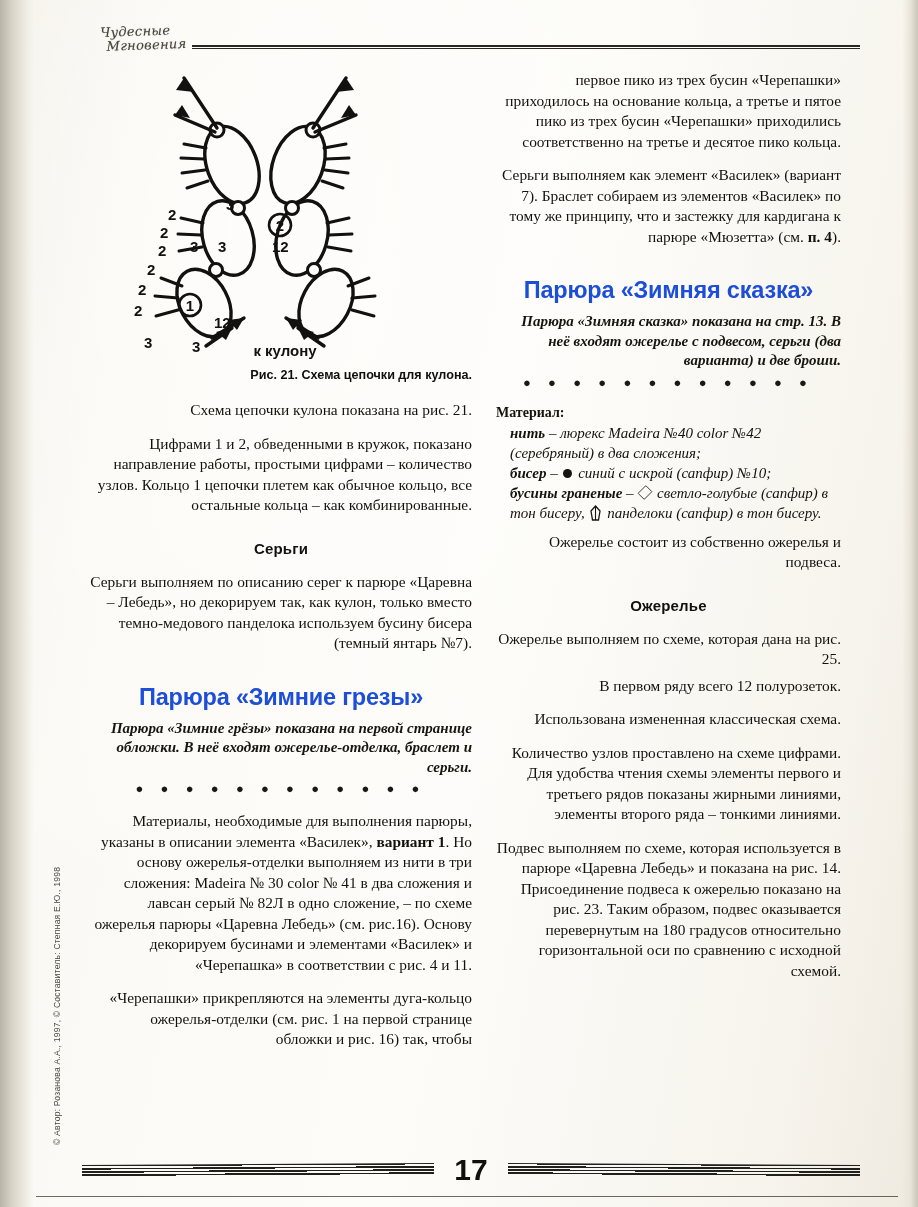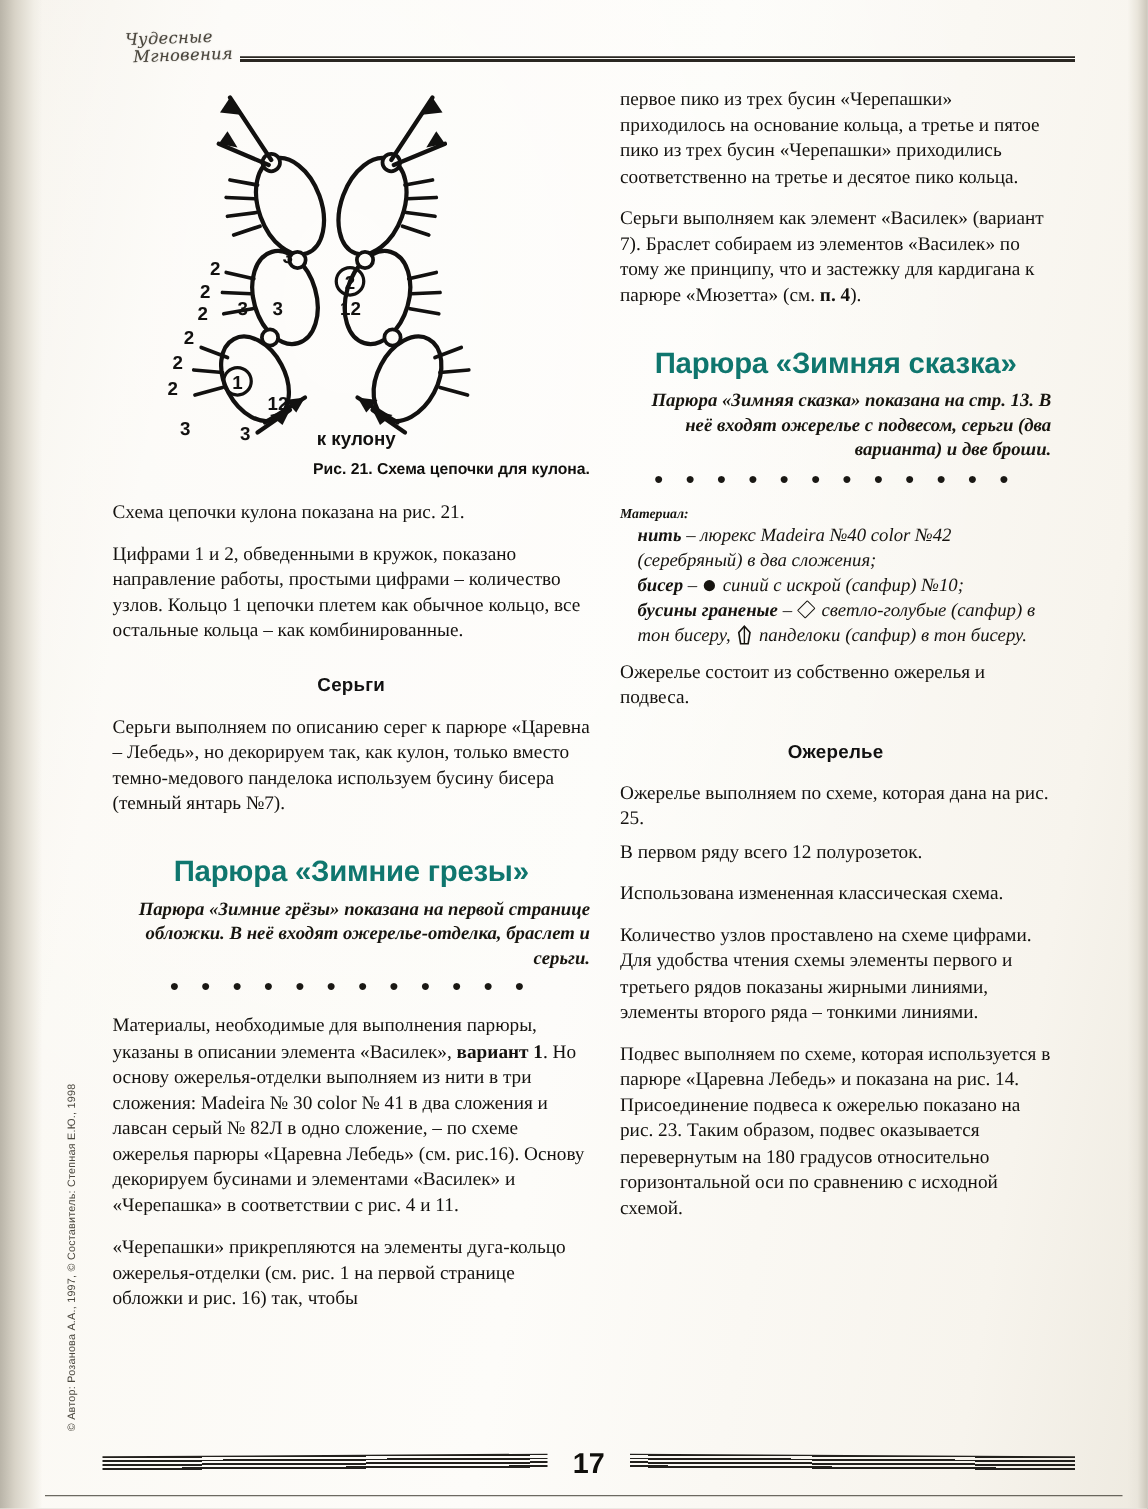--- a/index.html
+++ b/index.html
@@ -86,42 +86,42 @@
     position: absolute;
     top: 70px;
   }
   .col-left  { left: 90px;  width: 382px; }
   .col-right { left: 496px; width: 345px; }
 
   p, .para {
     margin: 0 0 13px 0;
     font-size: 15.4px;
     line-height: 20.5px;
-    text-align: left;
+    text-align: right;
     color: #14120f;
   }
   .tight { margin-bottom: 6px; }
 
   h2.section-h {
     font-family: "Liberation Sans", "DejaVu Sans", sans-serif;
     font-size: 15px;
     font-weight: bold;
     text-align: center;
     margin: 24px 0 15px 0;
     letter-spacing: .2px;
     color: #111;
   }
   h1.paryura-h {
     font-family: "Liberation Sans", "DejaVu Sans", sans-serif;
     font-size: 23.5px;
     font-weight: bold;
     text-align: center;
     margin: 30px 0 8px 0;
     letter-spacing: -.2px;
-    color: #0f766e;
+    color: #1d4ed8;
   }
   .paryura-sub {
     font-family: "Liberation Serif", "DejaVu Serif", serif;
     font-style: italic;
     font-weight: bold;
     font-size: 15px;
     line-height: 19.5px;
     text-align: right;
     margin: 0 0 6px 0;
     color: #17150f;
@@ -131,23 +131,22 @@
     margin: 6px 0 16px 0;
     font-size: 13px;
     letter-spacing: 7px;
     line-height: 12px;
     color: #1a1814;
     user-select: none;
   }
 
   
   .materials-title {
-    font-style: italic;
-    font-weight: bold;
-    font-size: 11px;
+    font-weight: bold;
+    font-size: 14px;
     margin: 0 0 2px 0;
   }
   .materials-list {
     margin: 0 0 6px 14px;
     font-style: italic;
     font-size: 15px;
     line-height: 20px;
   }
   .materials-list b { font-weight: bold; }
   .sym {
@@ -228,21 +227,21 @@
         transparent 4.6px 6.2px,
         #22201c 6.2px 7.8px,
         transparent 7.8px 9.3px,
         #22201c 9.3px 11px,
         transparent 11px 100%);
     transform: skewY(-.35deg);
   }
   .foot-rule.right { transform: skewY(.35deg); }
   .page-number {
     font-family: "Liberation Sans", "DejaVu Sans", sans-serif;
-    font-size: 23px;
+    font-size: 30px;
     font-weight: bold;
     color: #100f0c;
     line-height: 1;
     padding: 0 4px;
   }
   .bottom-hairline {
     position: absolute;
     left: 36px;
     right: 20px;
     top: 1196px;

